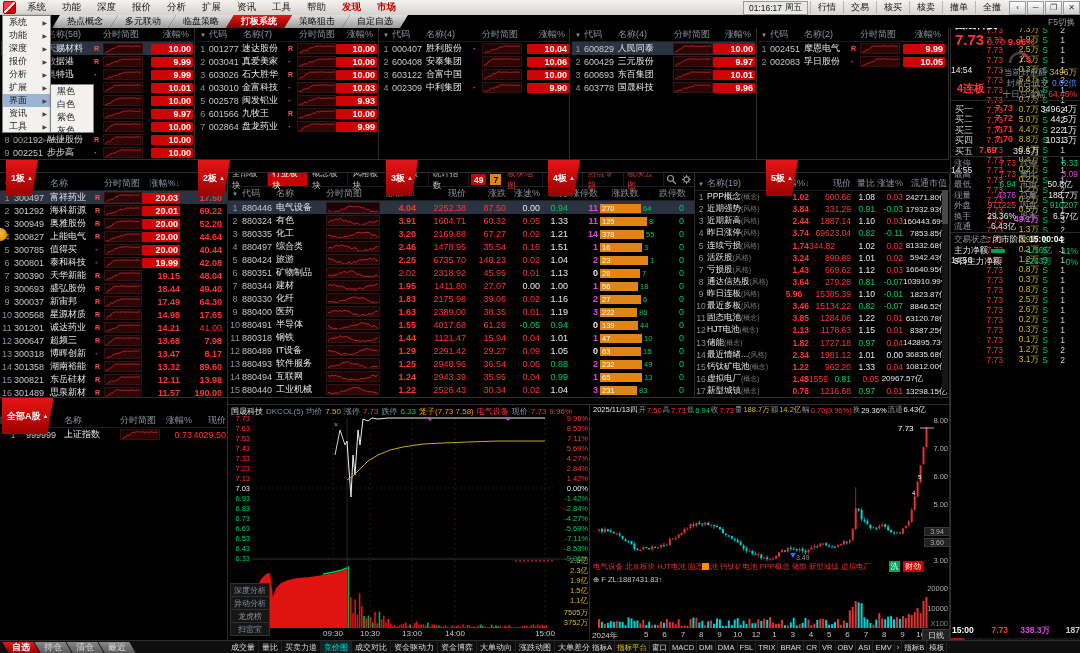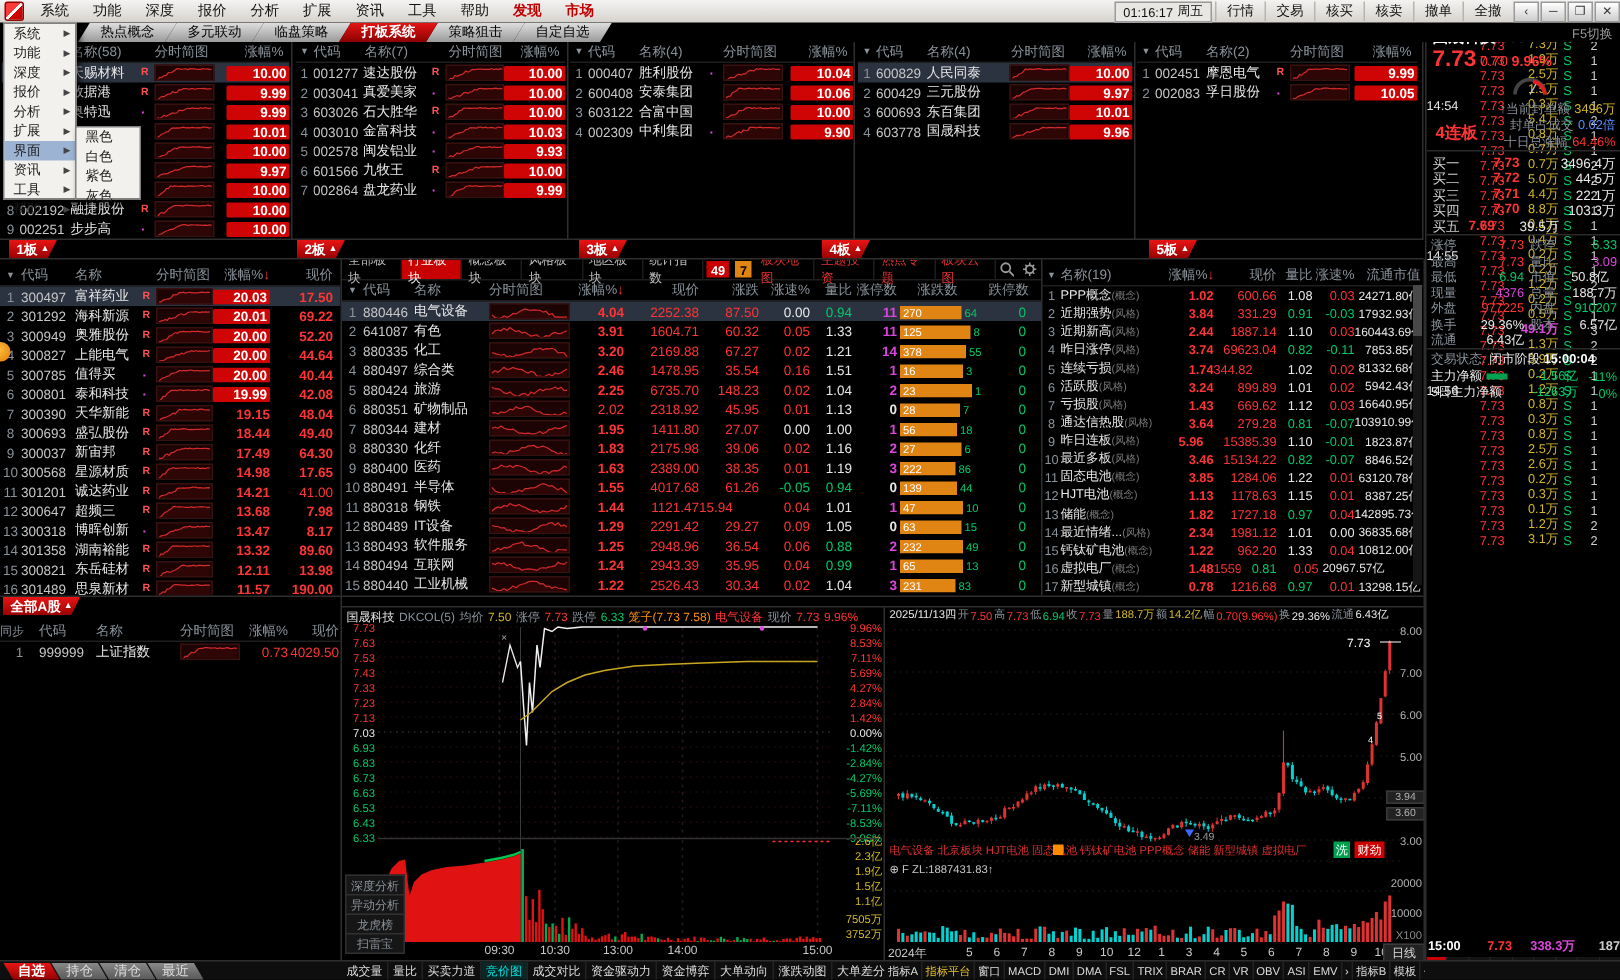--- a/index.html
+++ b/index.html
@@ -25,21 +25,21 @@
 .pnl{position:absolute;overflow:hidden;background:#000}
 .sep{position:absolute;background:#2e2e2e}
 .phead{display:flex;height:13px;align-items:center;color:#8a929a;font-size:9px;border-bottom:1px solid #1e1e1e}
 .trow{height:13px;font-size:9px;flex:0 0 auto}
 .frow{flex:1 1 auto;font-size:9px}
 .chgbox{background:#cf0404;color:#fff;font-weight:700;text-align:right;padding:0 2px;border-radius:1px}
 .rmk{color:#ff5050;font-size:7px;font-weight:700;width:9px;display:inline-block}
 .dot{color:#dc46dc;font-weight:700;width:9px;display:inline-block}
 .spk{background:#1d0404;border:1px solid #371010;height:11px;box-sizing:border-box}
 .hl{background:#2c3340}
-.tag{position:absolute;top:160px;height:12px;background:linear-gradient(#e81414,#9a0202);color:#fff;font-size:9px;font-weight:700;padding:0 5px;clip-path:polygon(0 0,100% 0,calc(100% - 6px) 100%,0 100%);display:flex;align-items:center;gap:2px;z-index:5}
+.tag{position:absolute;top:160px;height:12px;background:linear-gradient(#e81414,#9a0202);color:#fff;font-size:9px;font-weight:700;padding:12px 5px;clip-path:polygon(0 0,100% 0,calc(100% - 6px) 100%,0 100%);display:flex;align-items:center;gap:2px;z-index:5}
 .tag .ar{font-size:6px}
 .mctab{height:13px;padding:0 4px;display:flex;align-items:center;font-size:8.5px;color:#c0c0c0;border-right:1px solid #1c1c1c}
 .mctab.act{background:#c80000;color:#fff}
 .mctab.rt{color:#e03030}
 .badge{height:11px;margin:1px 2px;padding:0 3px;display:flex;align-items:center;font-size:8.5px;font-weight:700}
 .bar{background:#e08414;color:#fff;font-size:7.5px;display:inline-block;height:9px;line-height:9px;padding-left:2px;vertical-align:middle}
 .dnc{color:#00c868;font-size:7.5px;padding-left:2px;vertical-align:middle}
 #botbar{position:absolute;left:0;top:640px;width:1080px;height:13px;background:#0e0e0e;border-top:1px solid #2e2e2e;z-index:30}
 .bitem{padding:0 4px;border-right:1px solid #222;display:flex;align-items:center;height:13px;white-space:nowrap}
 .btab{height:12px;padding:0 10px;margin-right:-6px;clip-path:polygon(0 0,calc(100% - 7px) 0,100% 100%,7px 100%);background:linear-gradient(#888,#555);color:#ddd;font-size:9px;display:flex;align-items:center}
@@ -854,21 +854,21 @@
         <span class="c red" style="width:50px;text-align:right">2252.38</span>
         <span class="c red" style="width:40px;text-align:right">87.50</span>
         <span class="c wht" style="width:34px;text-align:right">0.00</span>
         <span class="c grn" style="width:28px;text-align:right">0.94</span>
         <span class="c mag" style="width:30px;text-align:right;font-weight:700">11</span>
         <span class="c " style="width:54px;padding-left:2px"><span class="bar" style="width:39px">270</span><span class="dnc">64</span></span>
         <span class="c grn" style="width:30px;text-align:right">0</span>
       </div>
       <div class="r frow">
         <span class="c gry" style="width:14px;text-align:center">2</span>
-        <span class="c " style="width:34px;color:#c8c8c8">641087</span>
+        <span class="c " style="width:34px;color:#c8c8c8">880324</span>
         <span class="c wht" style="width:50px;">有色</span>
         <span class="c spk" style="width:54px;margin-right:2px">
           <svg width="52" height="9" style="display:block">
             <path d="M1,10 L1.0,6.8 L3.0,4.5 L5.0,4.0 L7.0,4.5 L9.0,2.9 L11.0,4.2 L13.0,2.4 L15.0,3.8 L17.0,5.1 L19.0,4.5 L21.0,6.1 L23.0,5.5 L25.0,6.9 L27.0,8.0 L29.0,7.6 L31.0,7.2 L33.0,9.2 L35.0,9.1 L37.0,7.8 L39.0,8.1 L41.0,6.4 L43.0,5.6 L45.0,6.4 L47.0,6.2 L49.0,5.3 L51.0,4.5 L51,10 Z" fill="#2e0606"></path>
             <polyline points="1.0,6.8 3.0,4.5 5.0,4.0 7.0,4.5 9.0,2.9 11.0,4.2 13.0,2.4 15.0,3.8 17.0,5.1 19.0,4.5 21.0,6.1 23.0,5.5 25.0,6.9 27.0,8.0 29.0,7.6 31.0,7.2 33.0,9.2 35.0,9.1 37.0,7.8 39.0,8.1 41.0,6.4 43.0,5.6 45.0,6.4 47.0,6.2 49.0,5.3 51.0,4.5" fill="none" stroke="#d42a2a" stroke-width="0.8"></polyline>
           </svg>
         </span>
         <span class="c red" style="width:34px;text-align:right;font-weight:700">3.91</span>
         <span class="c red" style="width:50px;text-align:right">1604.71</span>
         <span class="c red" style="width:40px;text-align:right">60.32</span>
@@ -1035,21 +1035,21 @@
         <span class="c " style="width:34px;color:#c8c8c8">880318</span>
         <span class="c wht" style="width:50px;">钢铁</span>
         <span class="c spk" style="width:54px;margin-right:2px">
           <svg width="52" height="9" style="display:block">
             <path d="M1,10 L1.0,7.8 L3.0,5.9 L5.0,4.9 L7.0,5.5 L9.0,4.0 L11.0,4.5 L13.0,2.6 L15.0,3.8 L17.0,4.2 L19.0,3.3 L21.0,4.7 L23.0,5.2 L25.0,6.4 L27.0,7.2 L29.0,7.9 L31.0,7.2 L33.0,9.0 L35.0,7.6 L37.0,8.2 L39.0,8.0 L41.0,7.1 L43.0,7.8 L45.0,7.8 L47.0,5.8 L49.0,6.0 L51.0,4.0 L51,10 Z" fill="#2e0606"></path>
             <polyline points="1.0,7.8 3.0,5.9 5.0,4.9 7.0,5.5 9.0,4.0 11.0,4.5 13.0,2.6 15.0,3.8 17.0,4.2 19.0,3.3 21.0,4.7 23.0,5.2 25.0,6.4 27.0,7.2 29.0,7.9 31.0,7.2 33.0,9.0 35.0,7.6 37.0,8.2 39.0,8.0 41.0,7.1 43.0,7.8 45.0,7.8 47.0,5.8 49.0,6.0 51.0,4.0" fill="none" stroke="#d42a2a" stroke-width="0.8"></polyline>
           </svg>
         </span>
         <span class="c red" style="width:34px;text-align:right;font-weight:700">1.44</span>
         <span class="c red" style="width:50px;text-align:right">1121.47</span>
-        <span class="c red" style="width:40px;text-align:left">15.94</span>
+        <span class="c red" style="width:40px;text-align:right">15.94</span>
         <span class="c red" style="width:34px;text-align:right">0.04</span>
         <span class="c wht" style="width:28px;text-align:right">1.01</span>
         <span class="c mag" style="width:30px;text-align:right;font-weight:700">1</span>
         <span class="c " style="width:54px;padding-left:2px"><span class="bar" style="width:40px">47</span><span class="dnc">10</span></span>
         <span class="c grn" style="width:30px;text-align:right">0</span>
       </div>
       <div class="r frow">
         <span class="c gry" style="width:14px;text-align:center">12</span>
         <span class="c " style="width:34px;color:#c8c8c8">880489</span>
         <span class="c wht" style="width:50px;">IT设备</span>

